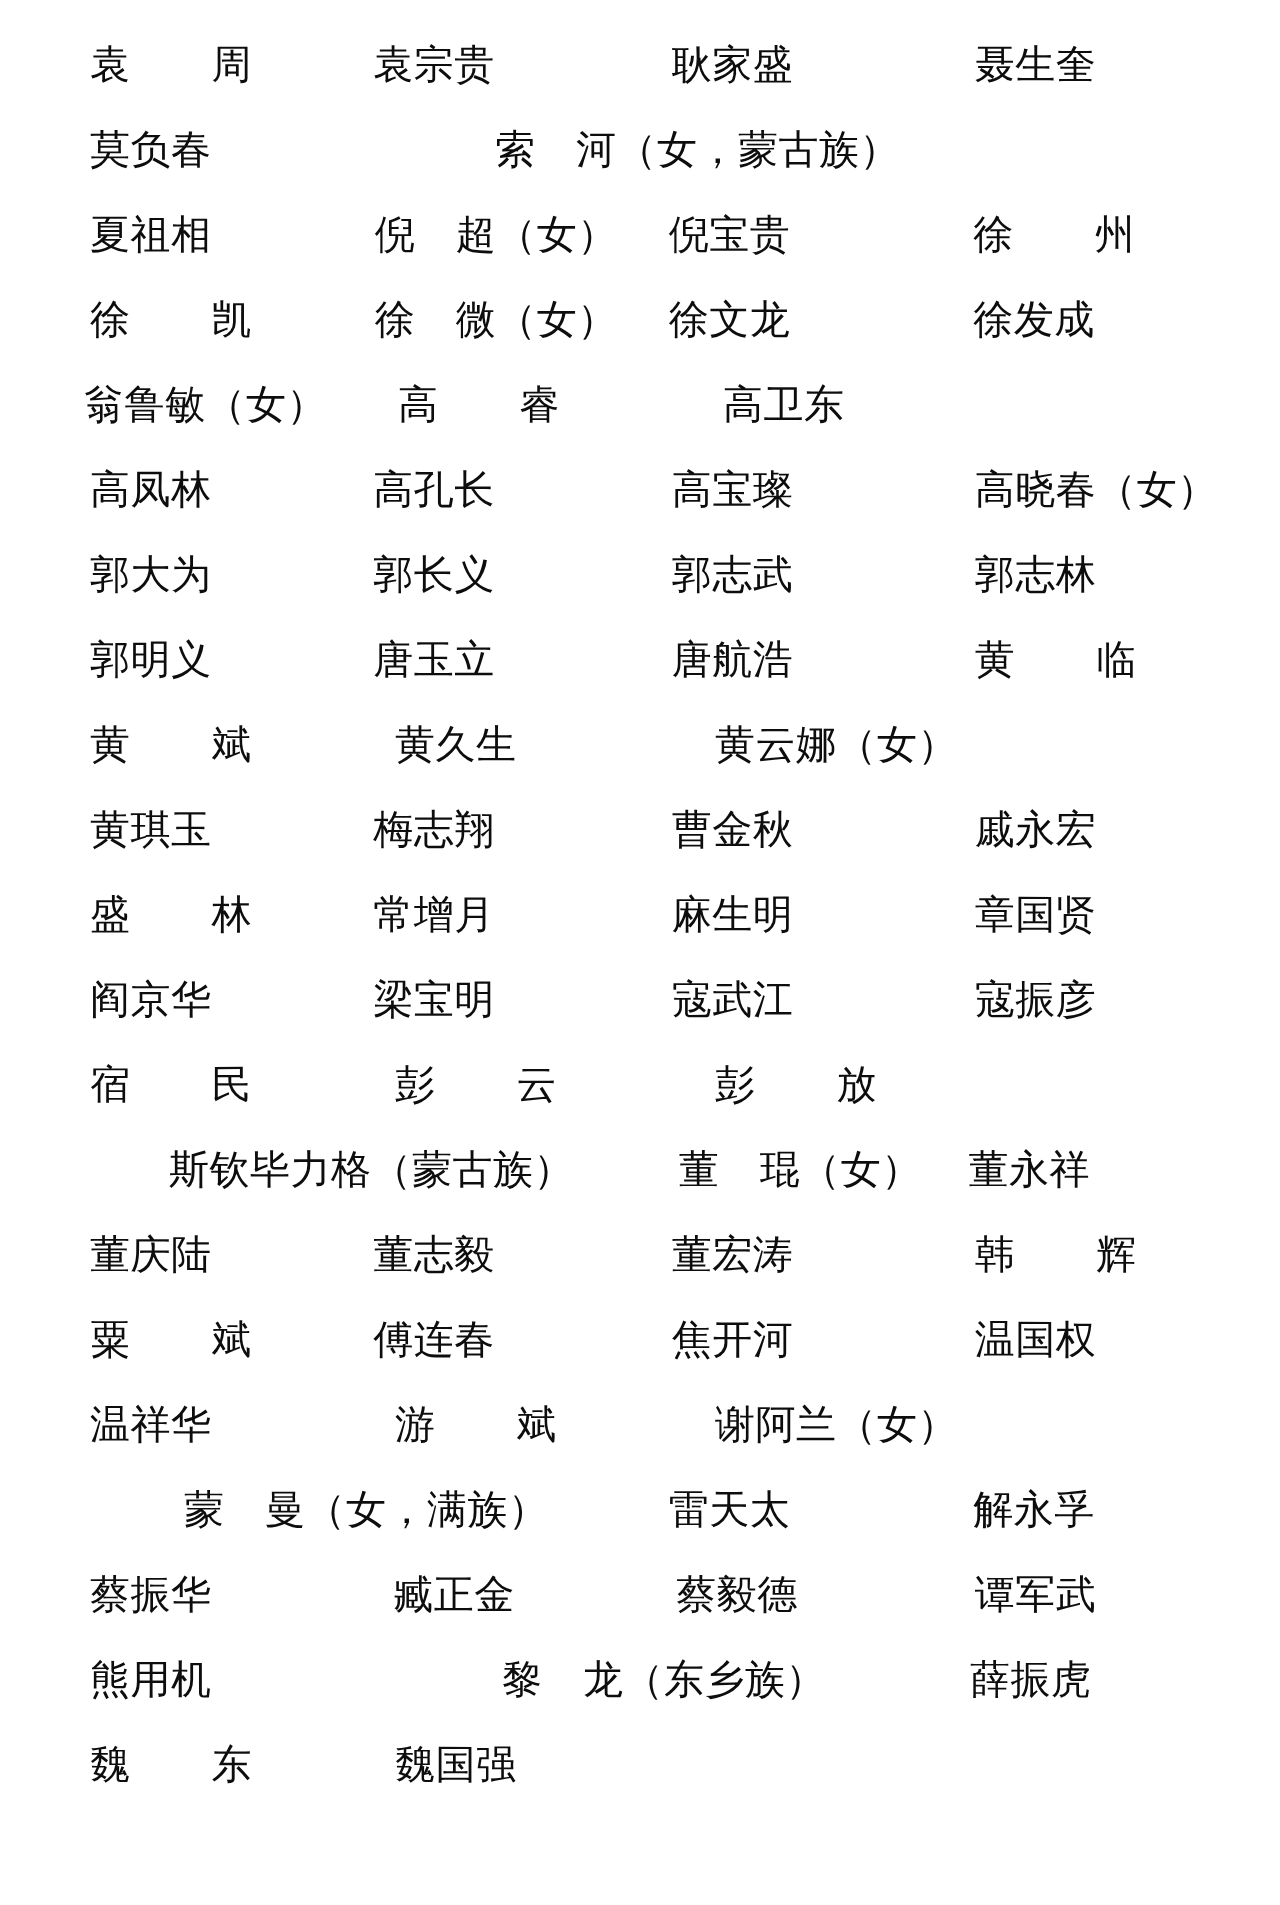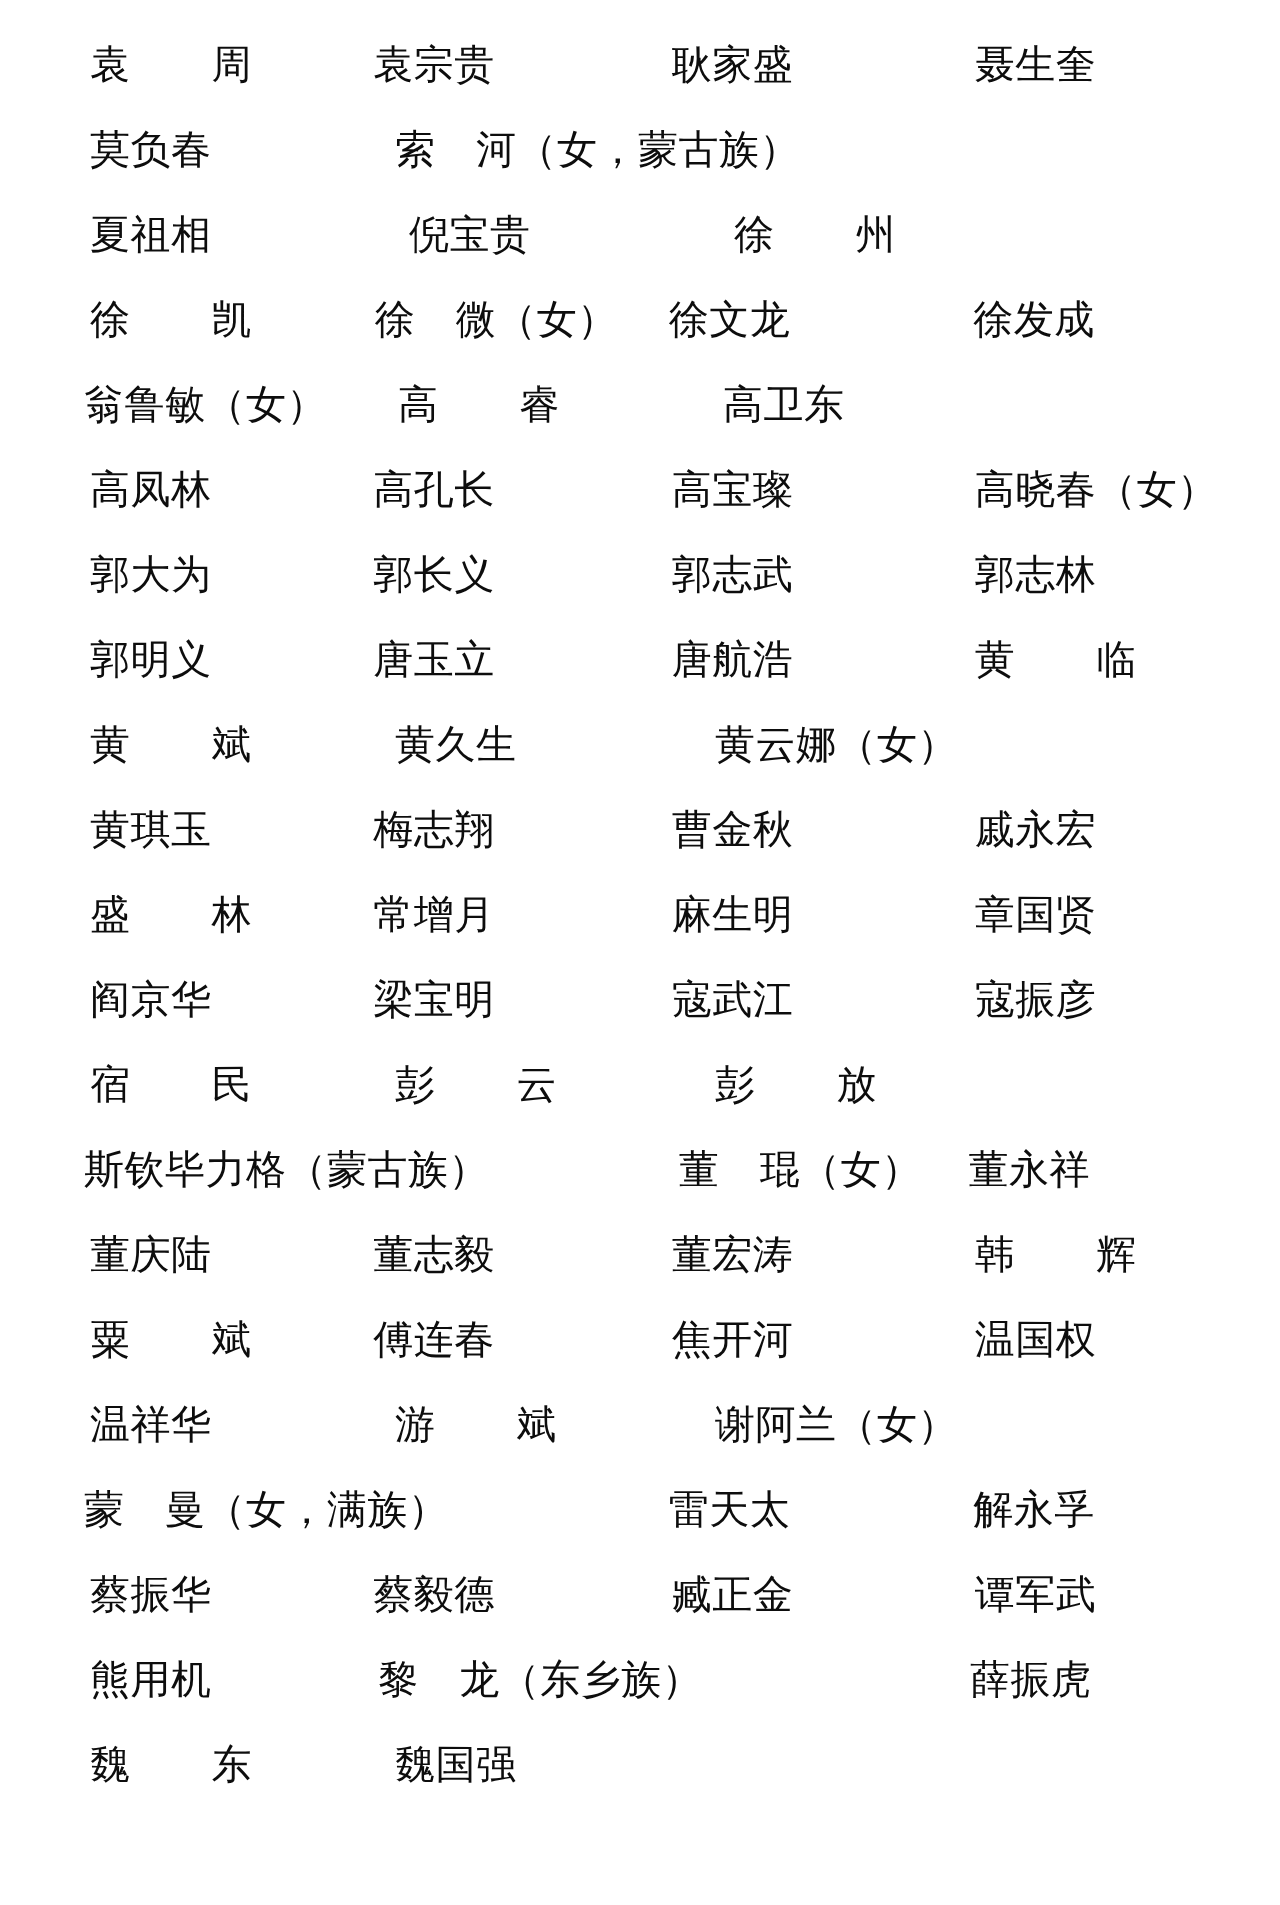--- a/index.html
+++ b/index.html
@@ -36,21 +36,21 @@
     font-size: 40px;
     letter-spacing: 0.5px;
     font-weight: 400;
   }
   
   .col-1 { width: 305px; padding-left: 6px; }
   .col-2 { width: 300px; }
   .col-3 { width: 305px; }
   .col-4 { width: 290px; }
   
-  .span-2 { width: 605px; }
+  .span-2 { width: 605px; text-align: center; }
   .pad-left-2 { padding-left: 14px; }
   .pad-left-3 { padding-left: 20px; }
 </style>
 </head>
 <body>
 
 <div class="page">
   <div class="name-list">
 
     <div class="name-row">
@@ -60,20 +60,21 @@
       <span class="name-cell col-4 pad-left-3">聂生奎</span>
     </div>
 
     <div class="name-row">
       <span class="name-cell col-1">莫负春</span>
       <span class="name-cell span-2">索　河（女，蒙古族）</span>
     </div>
 
     <div class="name-row">
       <span class="name-cell col-1">夏祖相</span>
+      <span class="name-cell col-2">倪　超（女）</span>
       <span class="name-cell col-3 pad-left-2">倪宝贵</span>
       <span class="name-cell col-4 pad-left-3">徐　　州</span>
     </div>
 
     <div class="name-row">
       <span class="name-cell col-1">徐　　凯</span>
       <span class="name-cell col-2">徐　微（女）</span>
       <span class="name-cell col-3 pad-left-2">徐文龙</span>
       <span class="name-cell col-4 pad-left-3">徐发成</span>
     </div>
@@ -165,22 +166,22 @@
     </div>
 
     <div class="name-row">
       <span class="name-cell span-2">蒙　曼（女，满族）</span>
       <span class="name-cell col-3 pad-left-3">雷天太</span>
       <span class="name-cell col-4 pad-left-3">解永孚</span>
     </div>
 
     <div class="name-row">
       <span class="name-cell col-1">蔡振华</span>
+      <span class="name-cell col-3 pad-left-3">臧正金</span>
       <span class="name-cell col-2">蔡毅德</span>
-      <span class="name-cell col-3 pad-left-3">臧正金</span>
       <span class="name-cell col-4 pad-left-3">谭军武</span>
     </div>
 
     <div class="name-row">
       <span class="name-cell col-1">熊用机</span>
       <span class="name-cell span-2">黎　龙（东乡族）</span>
       <span class="name-cell col-4 pad-left-3">薛振虎</span>
     </div>
 
     <div class="name-row">

